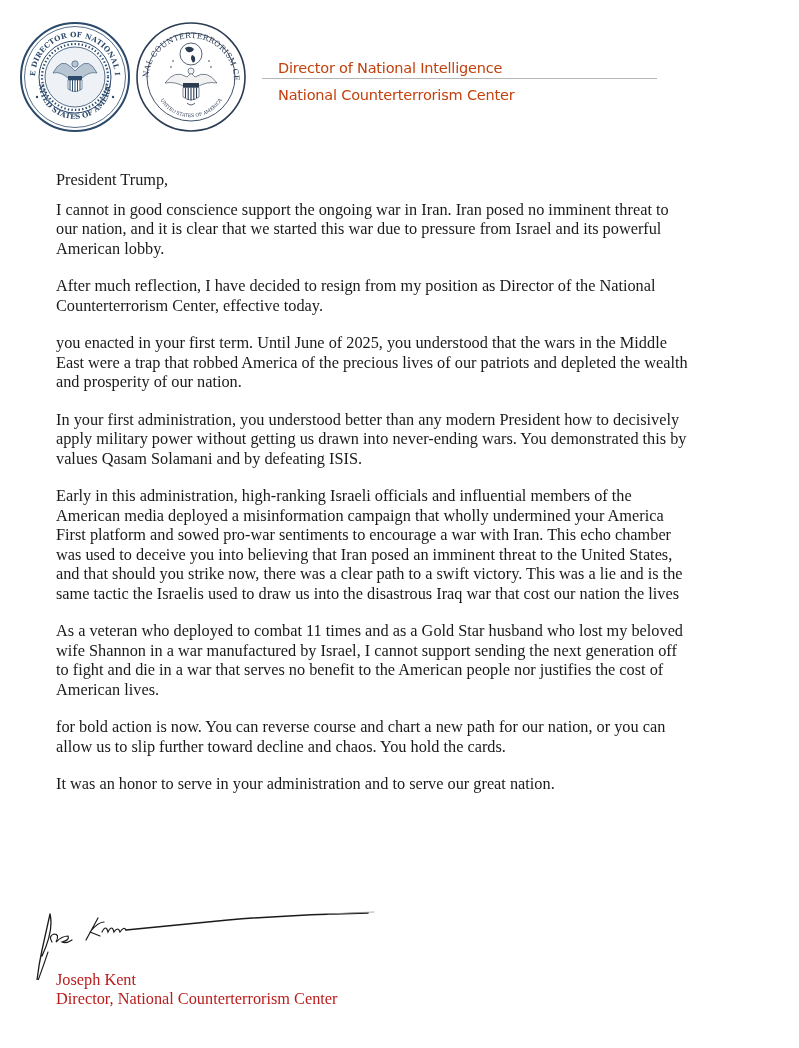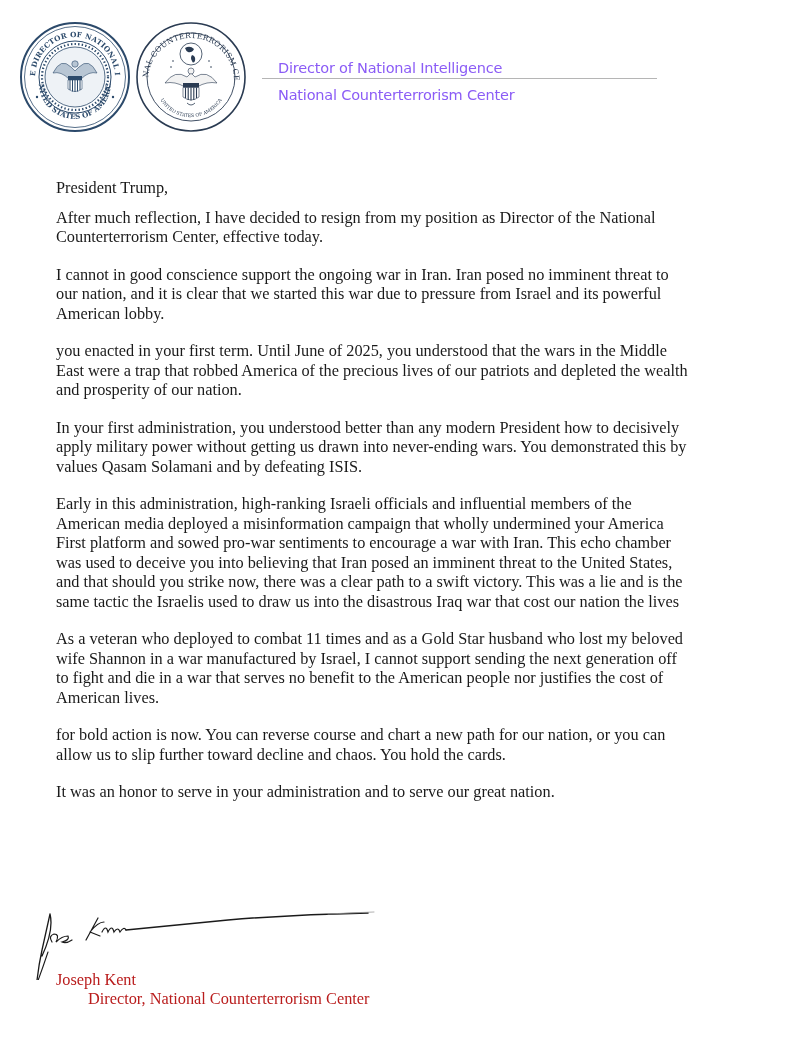--- a/index.html
+++ b/index.html
@@ -25,39 +25,39 @@
     }
     .seal-odni { left: 19px; top: 21px; }
     .seal-nctc { left: 135px; top: 21px; }
     .org-lines {
       position: absolute;
       left: 262px;
       top: 58px;
       width: 395px;
       font-family: "DejaVu Sans", sans-serif;
       font-size: 14.5px;
-      color: #8b5cf6;
+      color: #c2410c;
     }
     .org-line-1 {
       padding-left: 16px;
       height: 20px;
       line-height: 20px;
       border-bottom: 1px solid #b5b5b5;
       letter-spacing: -0.2px;
     }
     .org-line-2 {
       padding-left: 16px;
       margin-top: 6px;
       line-height: 20px;
       letter-spacing: -0.2px;
     }
     .letter {
       position: absolute;
       left: 56px;
-      top: 178px;
+      top: 170px;
       width: 700px;
       font-family: "Liberation Serif", serif;
       font-size: 16.3px;
       line-height: 19.5px;
       color: #1a1a1a;
     }
     .letter p {
       margin: 0 0 18px 0;
       white-space: nowrap;
     }
@@ -77,21 +77,21 @@
     .sig-name, .sig-title {
       position: absolute;
       left: 28px;
       font-family: "Liberation Serif", serif;
       font-size: 16.3px;
       line-height: 19.5px;
       color: #b91c1c;
       white-space: nowrap;
     }
     .sig-name { top: 70px; }
-    .sig-title { top: 89px; margin-left: 32px; }
+    .sig-title { top: 89px; }
   </style>
 </head>
 <body>
 
 <div class="header">
 
   <div class="seal seal-odni">
     <svg width="112" height="112" viewBox="0 0 112 112">
       <defs>
         <path id="odniTop" d="M 16 56 A 40 40 0 0 1 96 56"></path>
@@ -164,28 +164,28 @@
   <div class="org-lines">
     <div class="org-line-1">Director of National Intelligence</div>
     <div class="org-line-2">National Counterterrorism Center</div>
   </div>
 </div>
 
 <div class="letter">
   <p class="salutation">President Trump,</p>
 
   <p>
-    <span class="ln">After much reflection, I have decided to resign from my position as Director of the National</span>
-    <span class="ln">Counterterrorism Center, effective today.</span>
-  </p>
-
-  <p>
     <span class="ln">I cannot in good conscience support the ongoing war in Iran. Iran posed no imminent threat to</span>
     <span class="ln">our nation, and it is clear that we started this war due to pressure from Israel and its powerful</span>
     <span class="ln">American lobby.</span>
+  </p>
+
+  <p>
+    <span class="ln">After much reflection, I have decided to resign from my position as Director of the National</span>
+    <span class="ln">Counterterrorism Center, effective today.</span>
   </p>
 
   <p>
     <span class="ln">you enacted in your first term. Until June of 2025, you understood that the wars in the Middle</span>
     <span class="ln">East were a trap that robbed America of the precious lives of our patriots and depleted the wealth</span>
     <span class="ln">and prosperity of our nation.</span>
   </p>
 
   <p>
     <span class="ln">In your first administration, you understood better than any modern President how to decisively</span>

